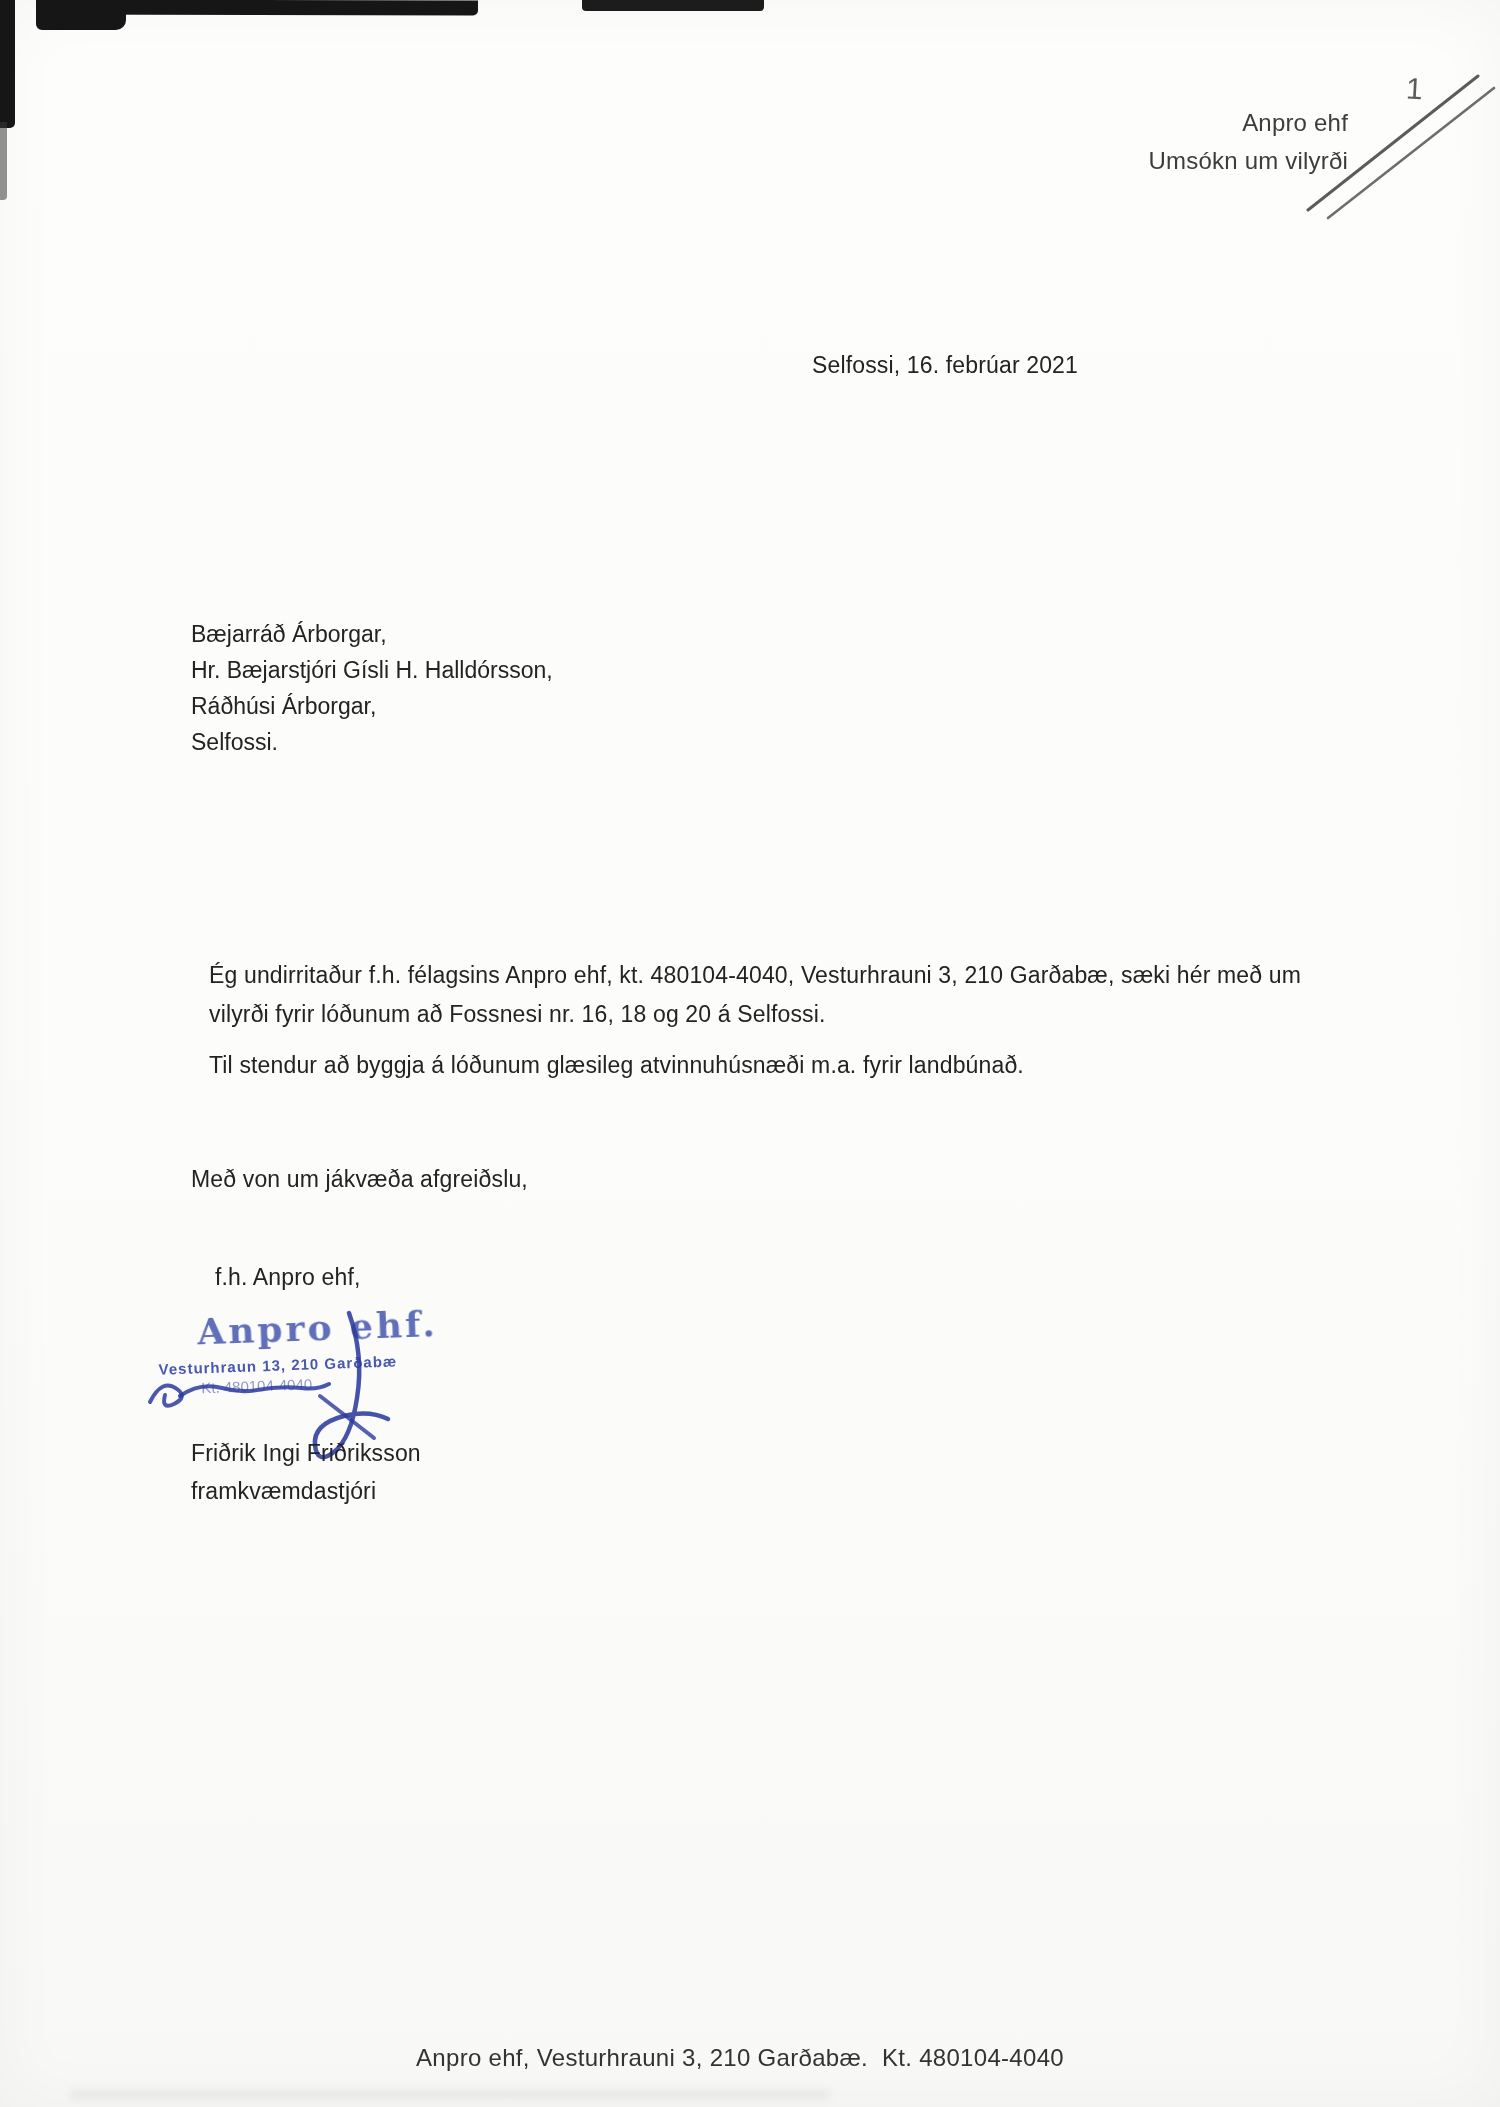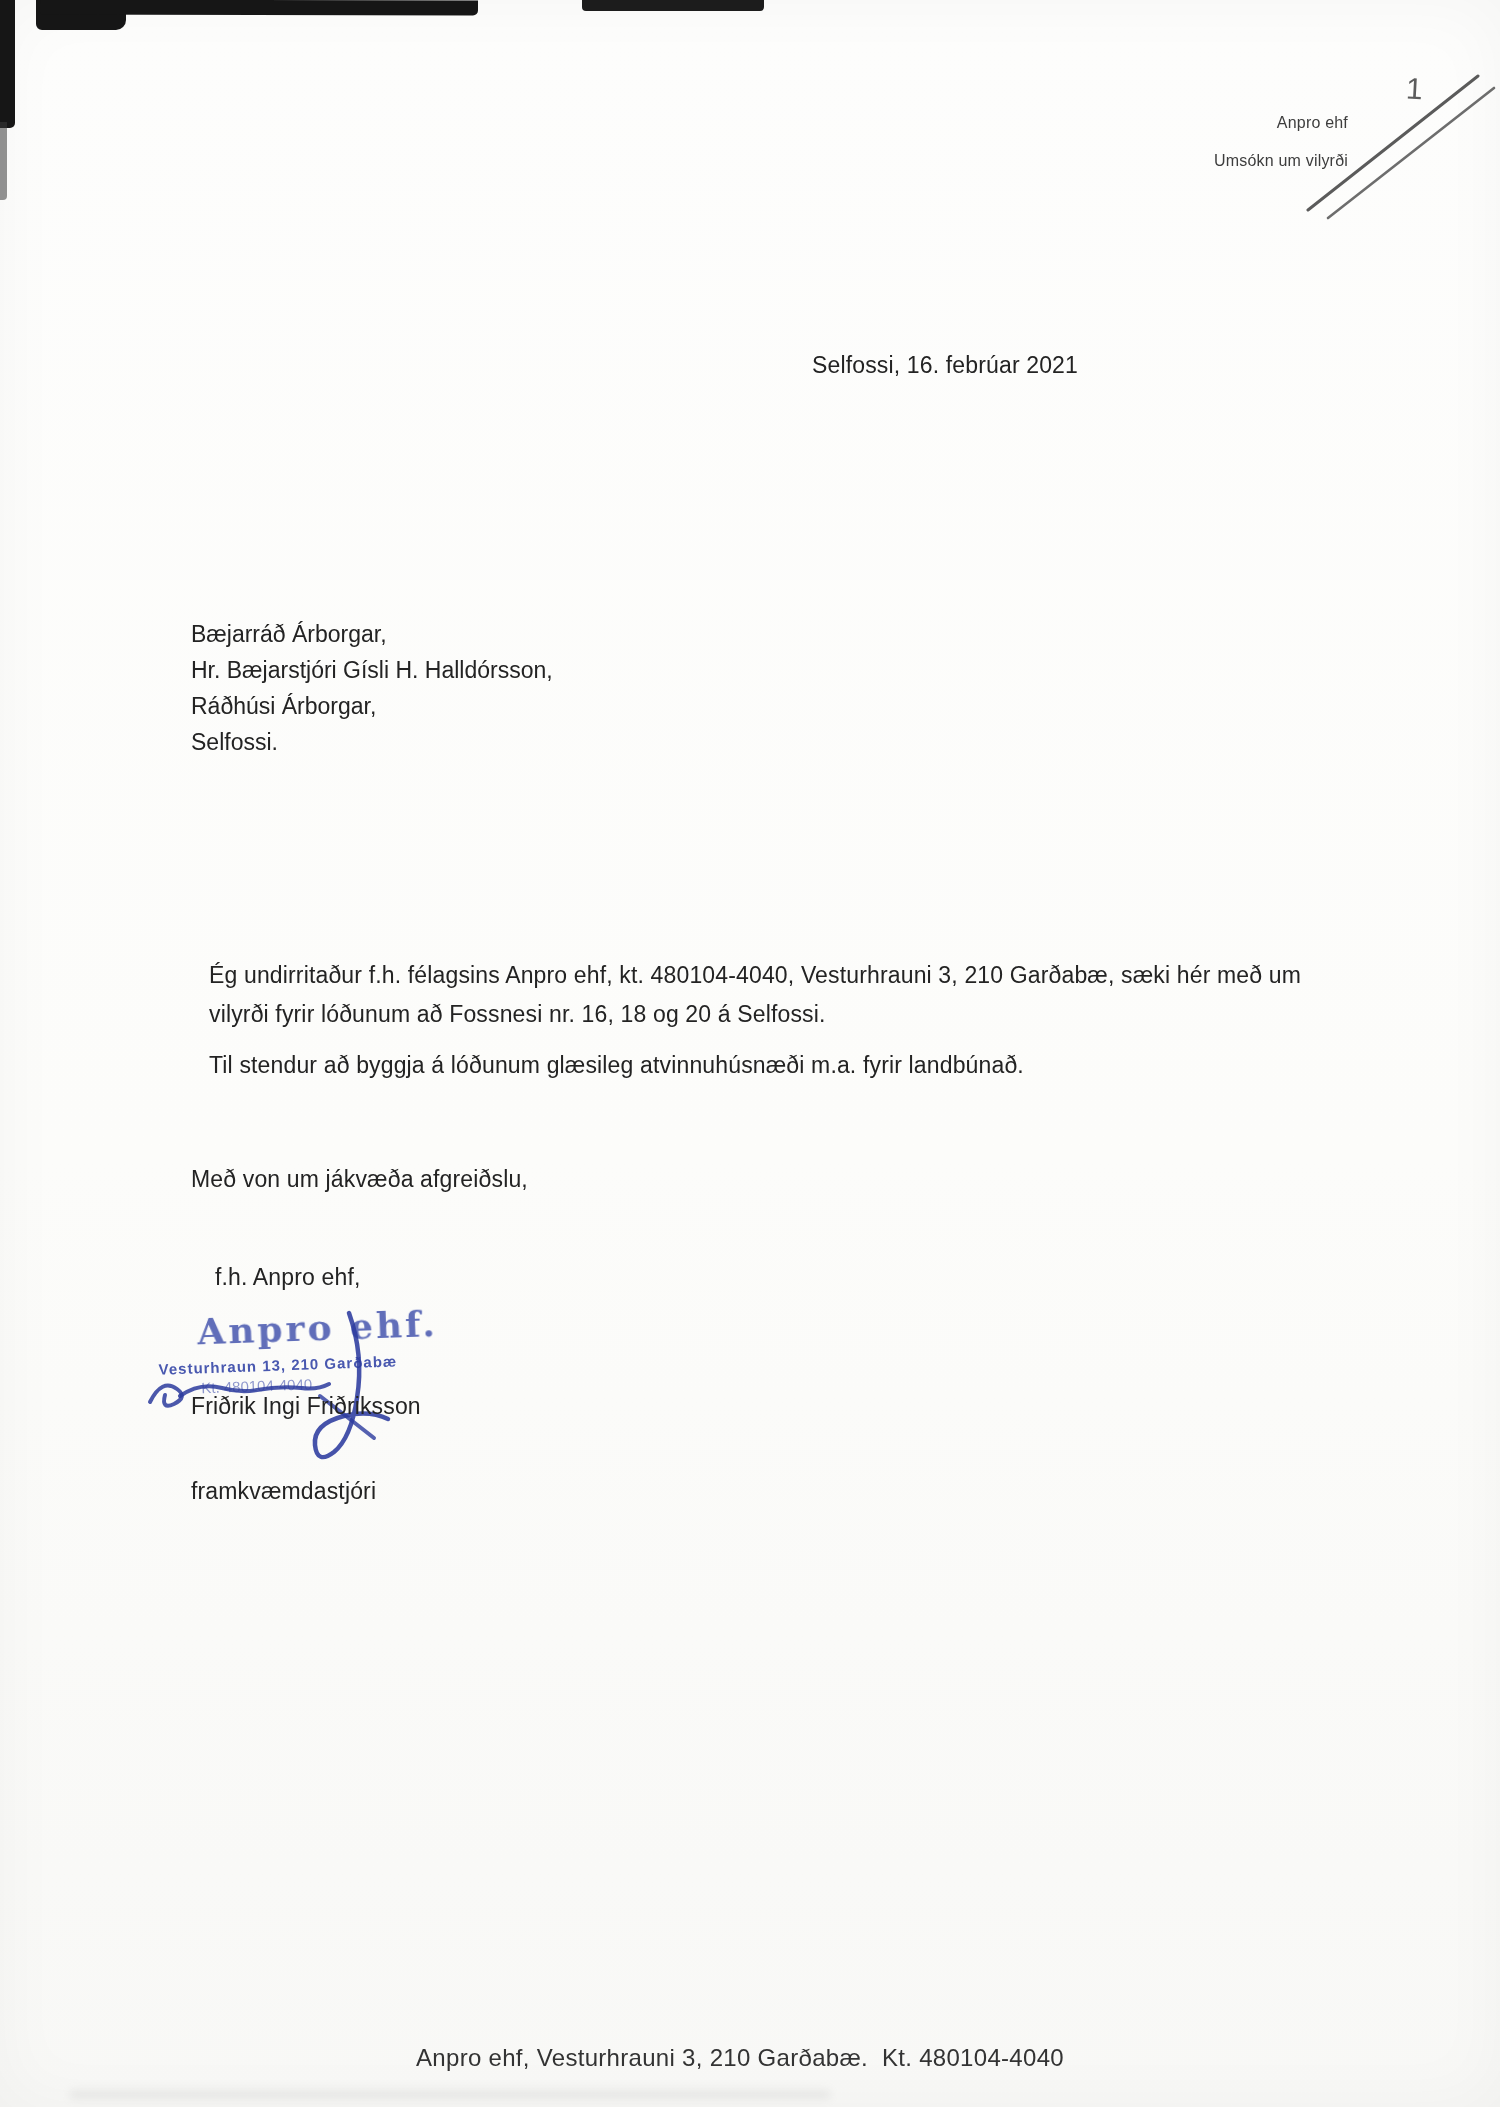--- a/index.html
+++ b/index.html
@@ -24,21 +24,21 @@
   .scan-mark { background: #161616; }
   .mark-top-blob   { left: 36px;  top: 0; width: 90px;  height: 30px; border-radius: 0 0 10px 6px; }
   .mark-top-bar    { left: 40px;  top: 0; width: 438px; height: 15px; border-radius: 0 0 5px 3px; transform: rotate(0.15deg); }
   .mark-top-bar2   { left: 582px; top: 0; width: 182px; height: 11px; border-radius: 0 0 4px 4px; background:#1c1c1c; }
   .mark-left-bar   { left: 0; top: 0; width: 15px; height: 128px; border-radius: 0 0 5px 0; }
   .mark-left-fade  { left: 0; top: 122px; width: 7px; height: 78px; background: #3a3a3a; opacity: 0.55; border-radius: 0 0 4px 0; }
   .bottom-smudge   { left: 70px; top: 2090px; width: 760px; height: 9px; background: #9a9a9a; opacity: 0.16; filter: blur(4px); }
 
   
   .header { top: 104px; right: 152px; text-align: right; }
-  .header-line { font-size: 16px; line-height: 38px; color: #3d3d3d; letter-spacing: 0.2px; text-align: right; }
+  .header-line { font-size: 24px; line-height: 38px; color: #3d3d3d; letter-spacing: 0.2px; text-align: right; }
   .page-number {
     top: 72px; left: 1406px;
     font-size: 30px; color: #5c5c5c;
     transform: rotate(3deg);
   }
 
   .date-line { top: 352px; left: 812px; }
 
   .recipient { top: 616px; left: 191px; }
   .recipient div { font-size: 23px; line-height: 36px; color: #232323; }
@@ -71,21 +71,21 @@
     margin-top: 7px;
     opacity: 0.9;
   }
   .stamp-line3 {
     font-size: 15px;
     margin-top: 3px;
     margin-left: 42px;
     opacity: 0.55;
   }
 
-  .signer-name  { top: 1393px; left: 191px; }
+  .signer-name  { top: 1440px; left: 191px; }
   .signer-title { top: 1478px; left: 191px; }
 
   .footer {
     top: 2044px; left: 0; width: 1480px;
     text-align: center;
     font-size: 24px;
     color: #333333;
     letter-spacing: 0.3px;
   }
 

